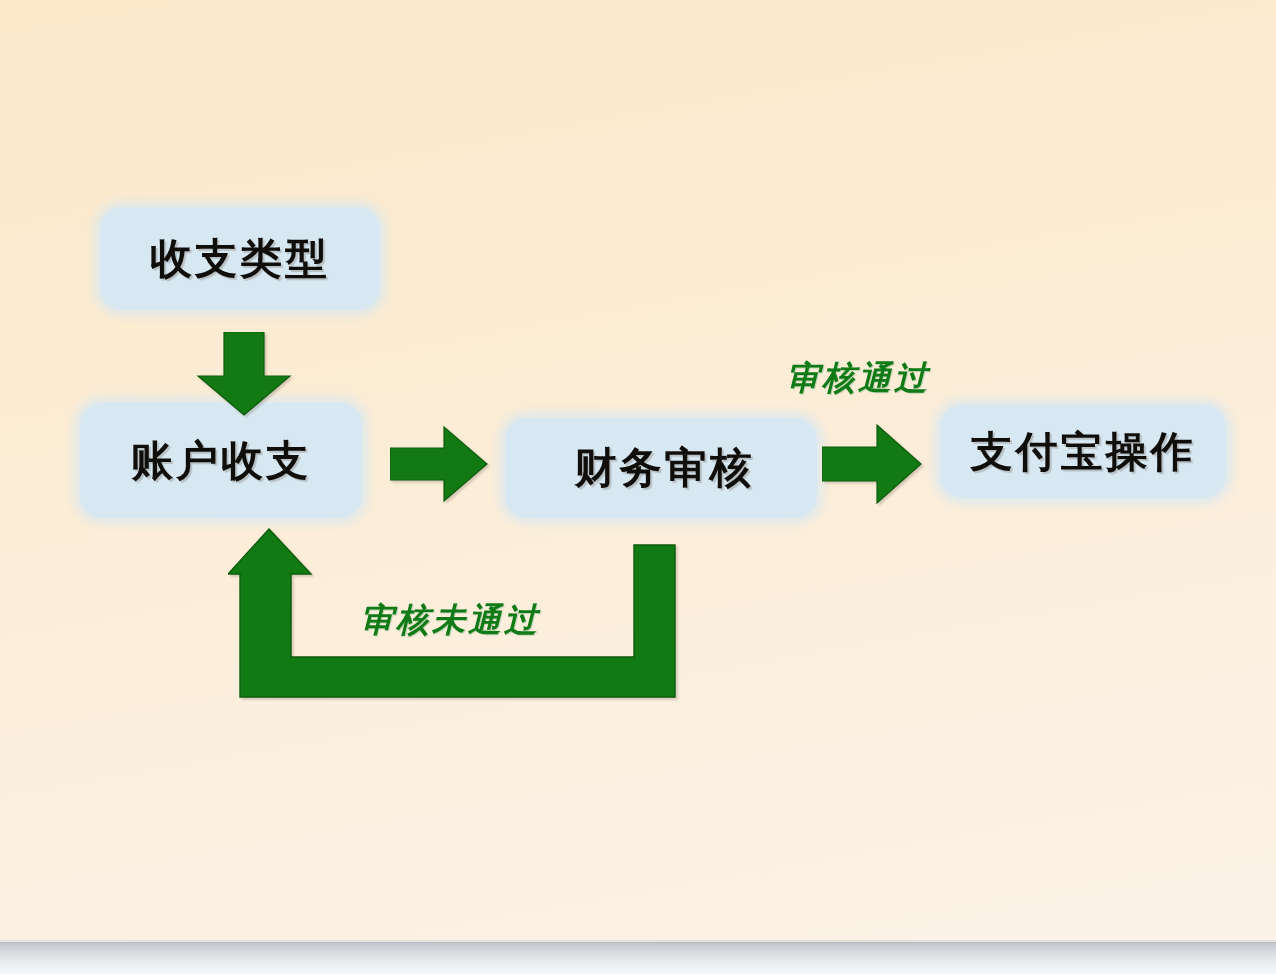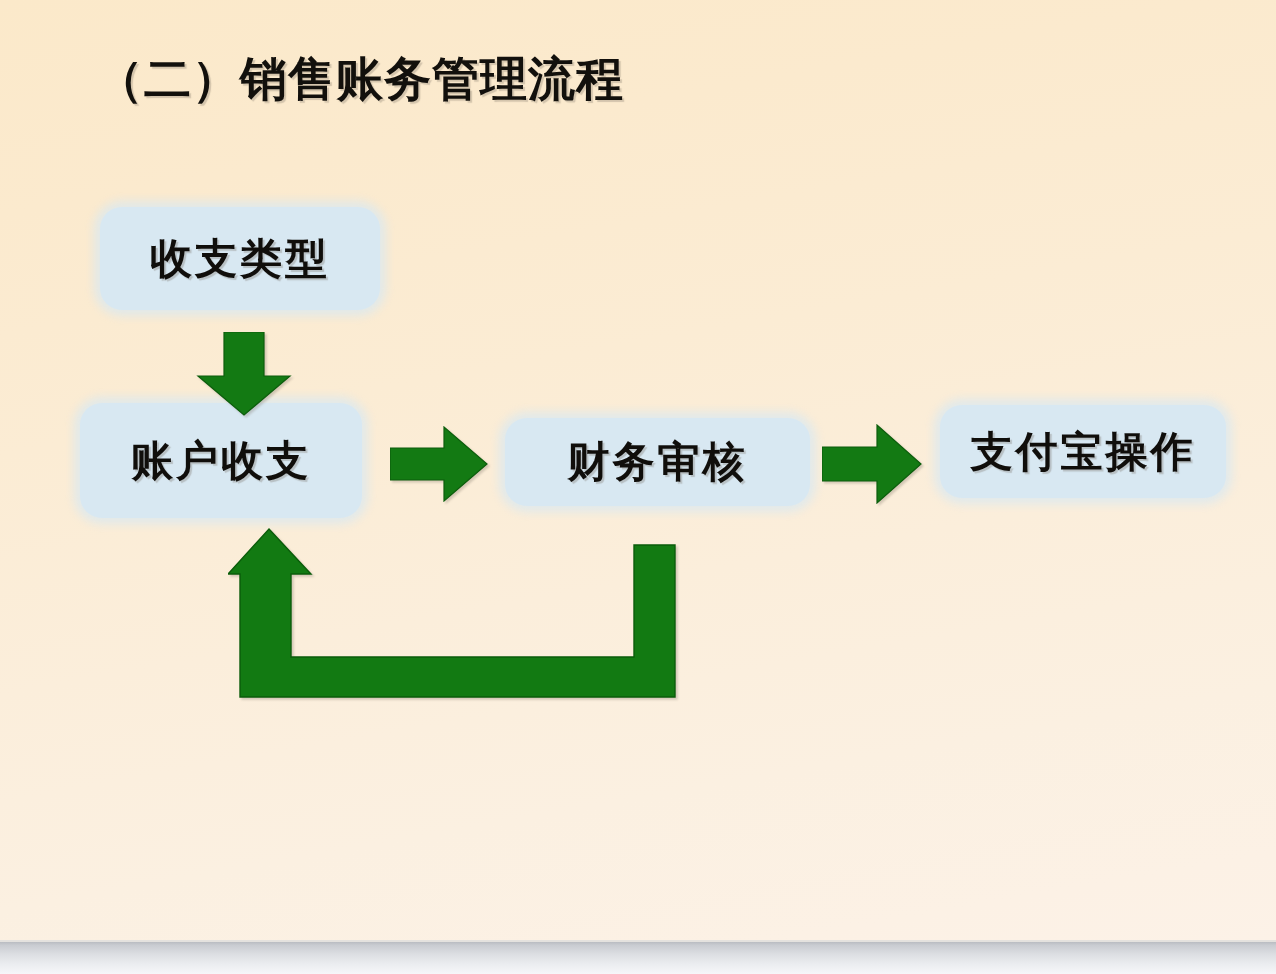--- a/index.html
+++ b/index.html
@@ -81,21 +81,21 @@
     font-size: 42px;
     font-weight: 600;
     color: #100e0b;
     letter-spacing: 3px;
     white-space: nowrap;
     text-shadow: 2px 2px 1px rgba(110,100,88,0.30);
   }
 
   #box-income-type   { left: 100px; top: 207px;  width: 280px; height: 103px; }
   #box-account-flow  { left:  80px; top: 403px;  width: 282px; height: 115px; }
-  #box-finance-audit { left: 505px; top: 418px;  width: 305px; height: 88px; }
+  #box-finance-audit { left: 505px; top: 418px;  width: 305px; height: 100px; padding-left: 7px; }
   #box-alipay-op     { left: 940px; top: 405px;  width: 286px; height: 93px; }
 
   
   .arrow {
     position: absolute;
     filter: drop-shadow(2px 2px 1px rgba(120,110,95,0.30));
   }
 
   #arrow-down            { left: 196px; top: 332px; width: 96px;  height: 84px; }
   #arrow-right-1         { left: 390px; top: 426px; width: 98px;  height: 76px; }
@@ -129,21 +129,20 @@
     letter-spacing: 4px;
     white-space: nowrap;
     text-shadow: 1px 1px 1px rgba(210,150,140,0.55);
   }
 </style>
 </head>
 <body>
 
 <div id="slide">
 
-  <div id="title">（二）销售账务管理流程</div>
 
   <div class="pbox" id="box-income-type">
     <span>收支类型</span>
   </div>
 
   <div class="pbox" id="box-account-flow">
     <span>账户收支</span>
   </div>
 
   <div class="pbox" id="box-finance-audit">
@@ -175,19 +174,21 @@
              L 406,130
              L 406,18
              L 447,18
              L 447,170
              L 12,170
              L 12,47
              L 0,47
              Z" fill="#127a12" stroke="#0a5c0a" stroke-width="1.4"></path>
   </svg>
 
+  <div class="green-label" id="label-audit-passed">审核通过</div>
 
+  <div class="green-label" id="label-audit-failed">审核未通过</div>
 
 
   <div id="footer-strip-hairline"></div>
   <div id="footer-strip"></div>
 
 </div>
 
 </body></html>

